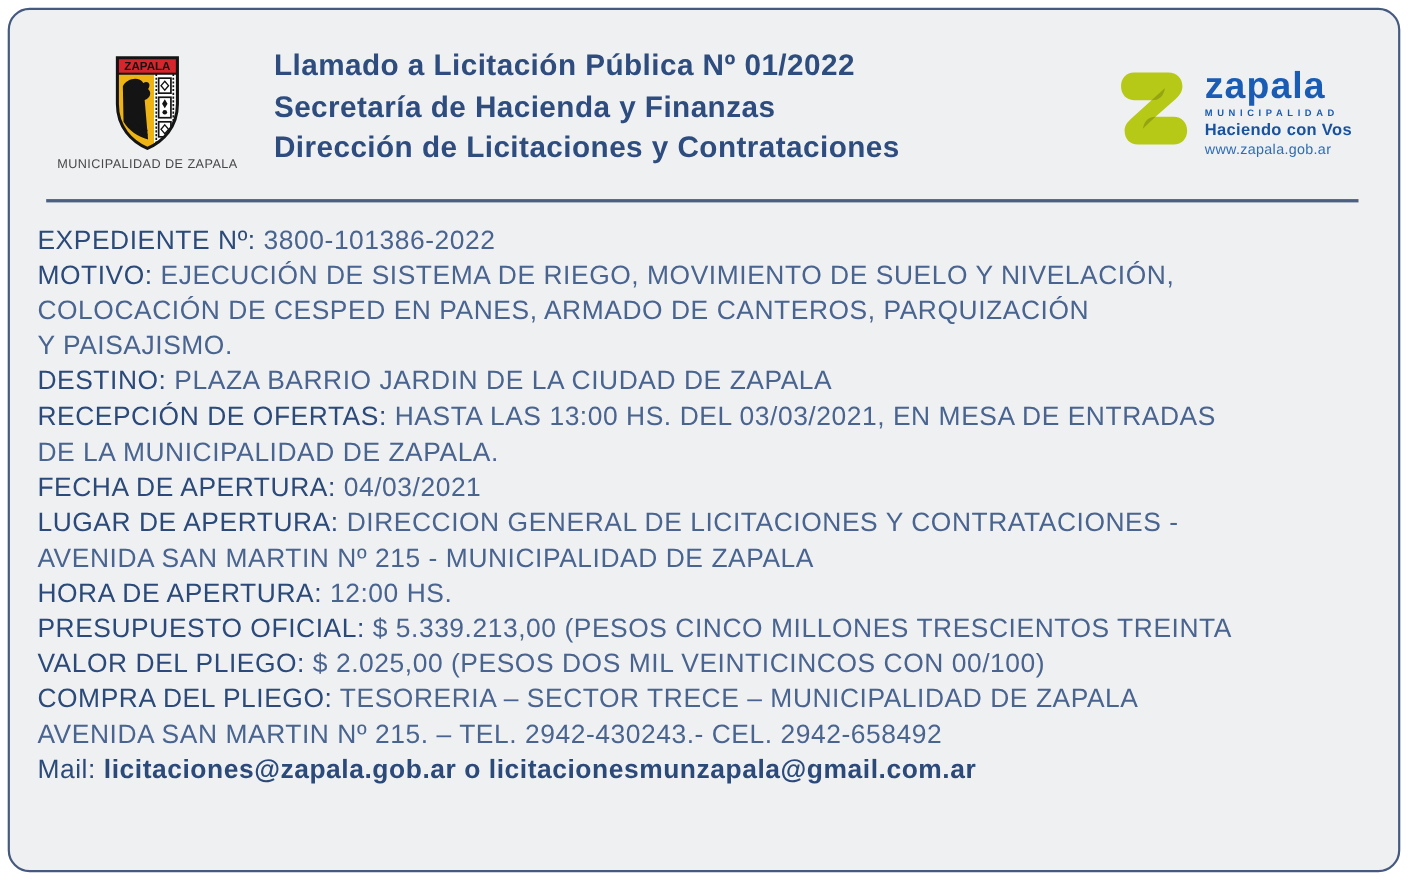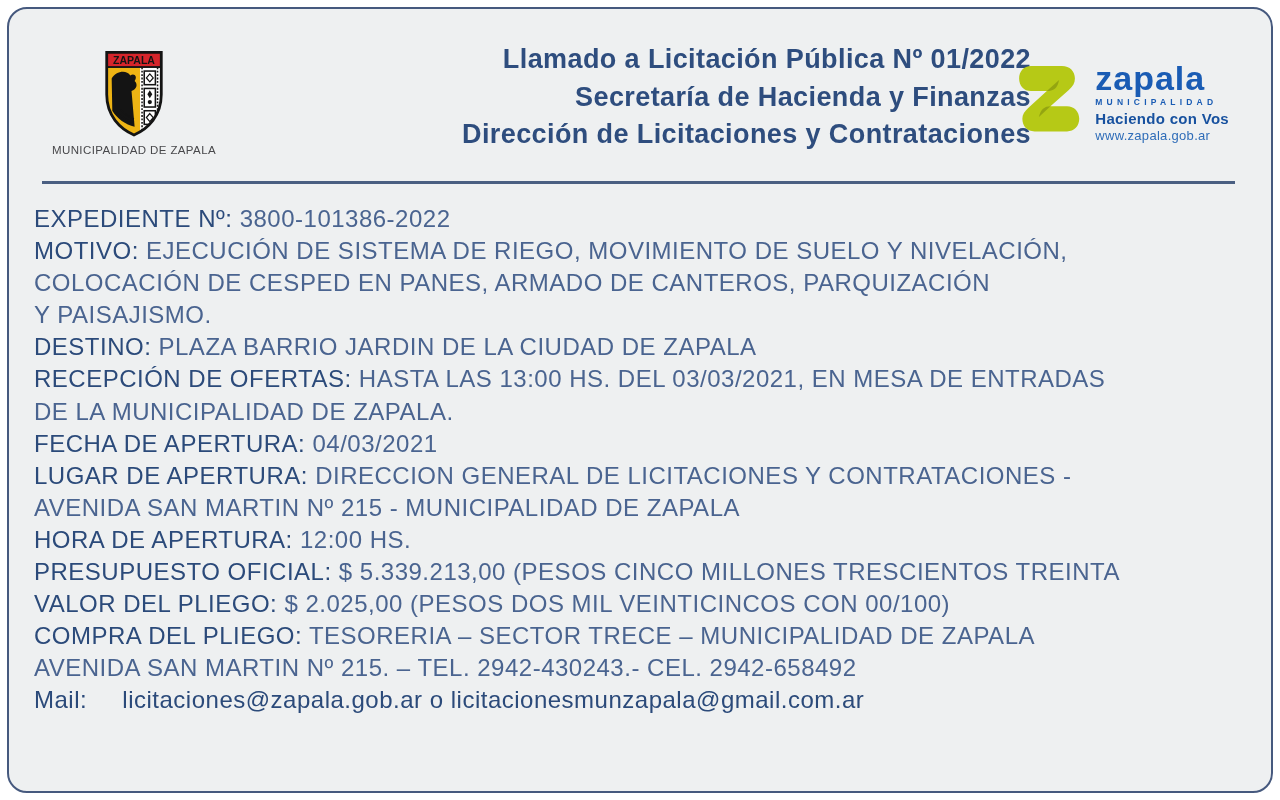--- a/index.html
+++ b/index.html
@@ -22,21 +22,21 @@
   .crest-caption {
     margin-top: 5px;
     font-size: 11.5px;
     letter-spacing: 0.4px;
     color: #48484b;
     white-space: nowrap;
   }
 
   .title-block {
     position: absolute; left: 240px; right: 240px; top: 32px;
-    text-align: right;
+    text-align: left;
   }
   .title-line {
     font-size: 27px;
     font-weight: bold;
     letter-spacing: 0.4px;
     line-height: 37.5px;
     color: #2e4d7e;
     white-space: nowrap;
   }
 
@@ -71,21 +71,21 @@
     position: absolute; left: 25px; right: 20px; top: 194px;
   }
   .notice-line {
     font-size: 24px;
     line-height: 32.1px;
     letter-spacing: 0.5px;
     color: #4a6490;
     white-space: nowrap;
   }
   .notice-line .lbl { font-weight: normal; color: #2b4a7a; }
-  .notice-line.all-bold .val { font-weight: normal; color: #2b4a7a; margin-left: 28px; }
+  .notice-line.all-bold .val { font-weight: bold; color: #2b4a7a; }
 </style>
 </head>
 <body>
 
 <div class="card">
 
   <div class="crest-block">
     <svg width="62" height="90" viewBox="0 0 100 142">
       <defs>
         <clipPath id="shieldClip">

